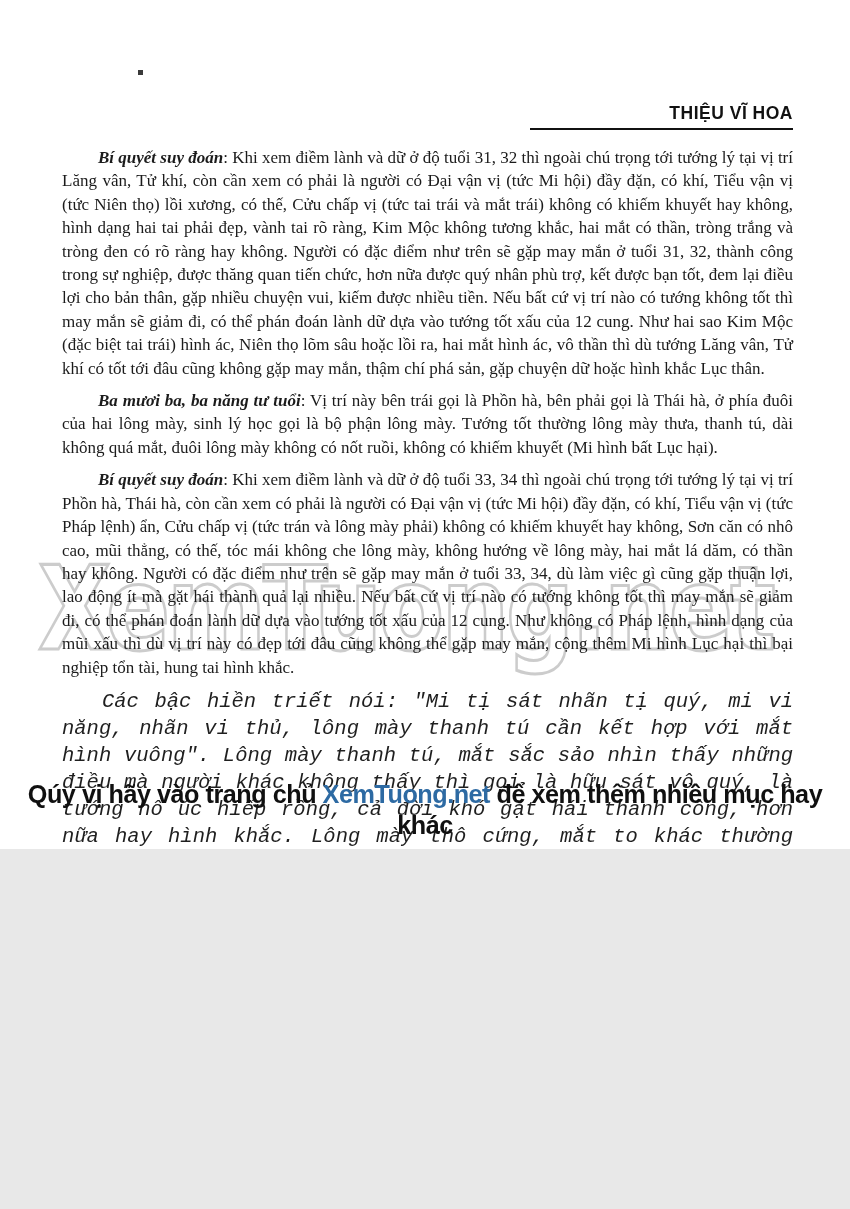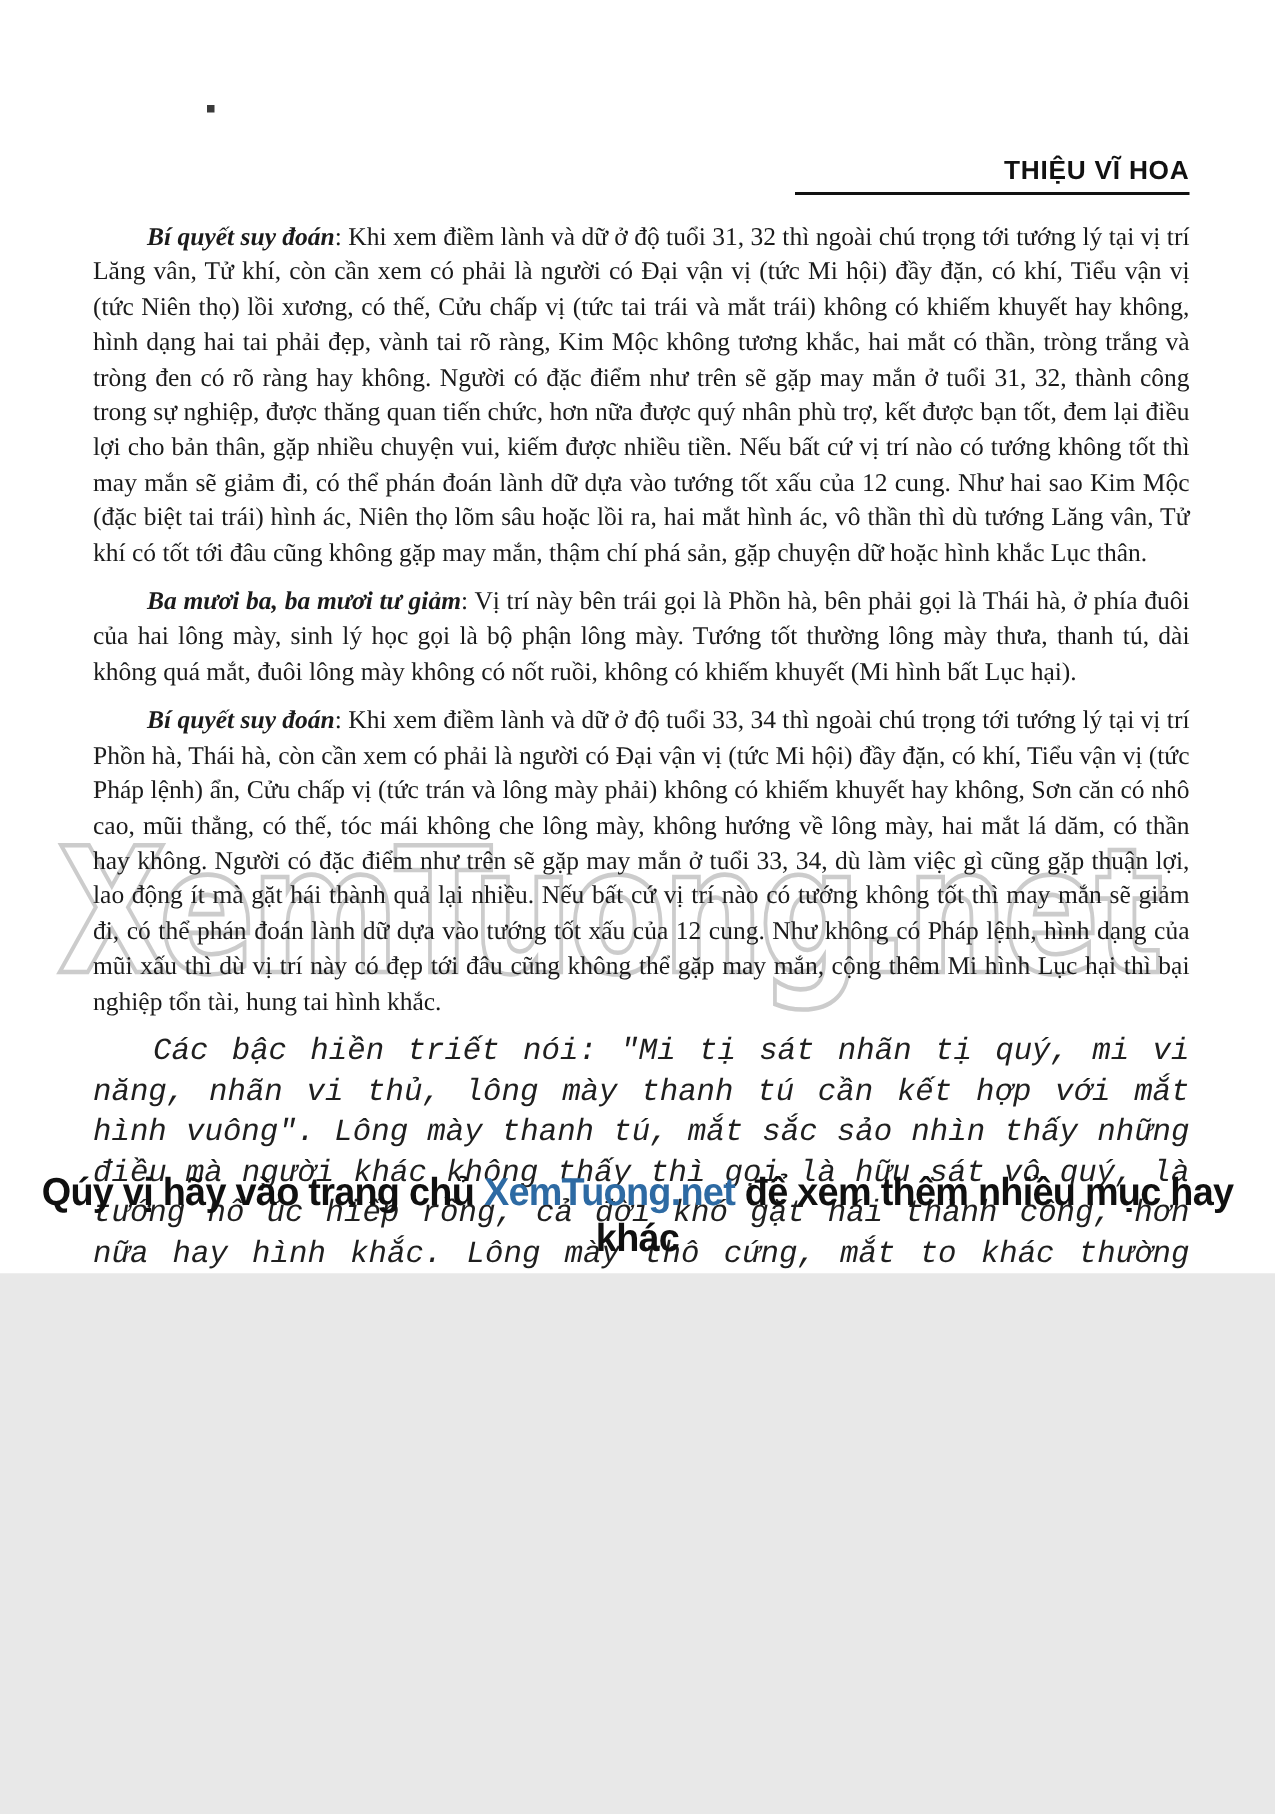--- a/index.html
+++ b/index.html
@@ -71,21 +71,21 @@
   <div class="running-head">
     <span>THIỆU VĨ HOA</span>
   </div>
 
   <div class="watermark">XemTuong.net</div>
 
   <div class="content">
 
     <p class="body-par"><b>Bí quyết suy đoán</b><span>: Khi xem điềm lành và dữ ở độ tuổi 31, 32 thì ngoài chú trọng tới tướng lý tại vị trí Lăng vân, Tử khí, còn cần xem có phải là người có Đại vận vị (tức Mi hội) đầy đặn, có khí, Tiểu vận vị (tức Niên thọ) lồi xương, có thế, Cửu chấp vị (tức tai trái và mắt trái) không có khiếm khuyết hay không, hình dạng hai tai phải đẹp, vành tai rõ ràng, Kim Mộc không tương khắc, hai mắt có thần, tròng trắng và tròng đen có rõ ràng hay không. Người có đặc điểm như trên sẽ gặp may mắn ở tuổi 31, 32, thành công trong sự nghiệp, được thăng quan tiến chức, hơn nữa được quý nhân phù trợ, kết được bạn tốt, đem lại điều lợi cho bản thân, gặp nhiều chuyện vui, kiếm được nhiều tiền. Nếu bất cứ vị trí nào có tướng không tốt thì may mắn sẽ giảm đi, có thể phán đoán lành dữ dựa vào tướng tốt xấu của 12 cung. Như hai sao Kim Mộc (đặc biệt tai trái) hình ác, Niên thọ lõm sâu hoặc lồi ra, hai mắt hình ác, vô thần thì dù tướng Lăng vân, Tử khí có tốt tới đâu cũng không gặp may mắn, thậm chí phá sản, gặp chuyện dữ hoặc hình khắc Lục thân.</span></p>
 
-    <p class="body-par"><b>Ba mươi ba, ba mươi tư giảm</b><span>: Vị trí này bên trái gọi là Phồn hà, bên phải gọi là Thái hà, ở phía đuôi của hai lông mày, sinh lý học gọi là bộ phận lông mày. Tướng tốt thường lông mày thưa, thanh tú, dài không quá mắt, đuôi lông mày không có nốt ruồi, không có khiếm khuyết (Mi hình bất Lục hại).</span></p>
+    <p class="body-par"><b>Ba mươi ba, ba năng tư tuổi</b><span>: Vị trí này bên trái gọi là Phồn hà, bên phải gọi là Thái hà, ở phía đuôi của hai lông mày, sinh lý học gọi là bộ phận lông mày. Tướng tốt thường lông mày thưa, thanh tú, dài không quá mắt, đuôi lông mày không có nốt ruồi, không có khiếm khuyết (Mi hình bất Lục hại).</span></p>
 
     <p class="body-par"><b>Bí quyết suy đoán</b><span>: Khi xem điềm lành và dữ ở độ tuổi 33, 34 thì ngoài chú trọng tới tướng lý tại vị trí Phồn hà, Thái hà, còn cần xem có phải là người có Đại vận vị (tức Mi hội) đầy đặn, có khí, Tiểu vận vị (tức Pháp lệnh) ẩn, Cửu chấp vị (tức trán và lông mày phải) không có khiếm khuyết hay không, Sơn căn có nhô cao, mũi thẳng, có thế, tóc mái không che lông mày, không hướng về lông mày, hai mắt lá dăm, có thần hay không. Người có đặc điểm như trên sẽ gặp may mắn ở tuổi 33, 34, dù làm việc gì cũng gặp thuận lợi, lao động ít mà gặt hái thành quả lại nhiều. Nếu bất cứ vị trí nào có tướng không tốt thì may mắn sẽ giảm đi, có thể phán đoán lành dữ dựa vào tướng tốt xấu của 12 cung. Như không có Pháp lệnh, hình dạng của mũi xấu thì dù vị trí này có đẹp tới đâu cũng không thể gặp may mắn, cộng thêm Mi hình Lục hại thì bại nghiệp tổn tài, hung tai hình khắc.</span></p>
 
 
     <p class="script-par">Các bậc hiền triết nói: "Mi tị sát nhãn tị quý, mi vi năng, nhãn vi thủ, lông mày thanh tú cần kết hợp với mắt hình vuông". Lông mày thanh tú, mắt sắc sảo nhìn thấy những điều mà người khác không thấy thì gọi là hữu sát vô quý, là tướng hổ úc hiếp rồng, cả đời khó gặt hái thành công, hơn nữa hay hình khắc. Lông mày thô cứng, mắt to khác thường hoặc mắt hình tam giác, có thần thì gọi là vừa quý vừa sát, là tướng "rồng hổ hòa hợp", cả đời gặt hái nhiều thành công. Ngược lại, mắt xếch, lông mày xẻ rãnh thì gọi là hữu quý vô sát, là tướng "rồng úc hiếp hổ", cả đời khó được hưởng phúc thọ, hơn nữa khó tránh khỏi chuyện dữ.</p>
 
     <div class="signature">Thiệu Vĩ Hoa</div>
 
   </div>
 

